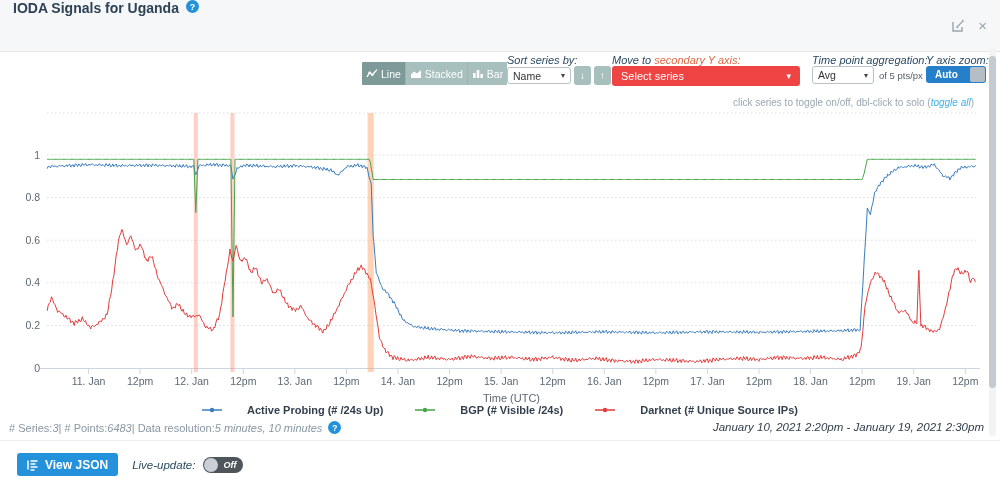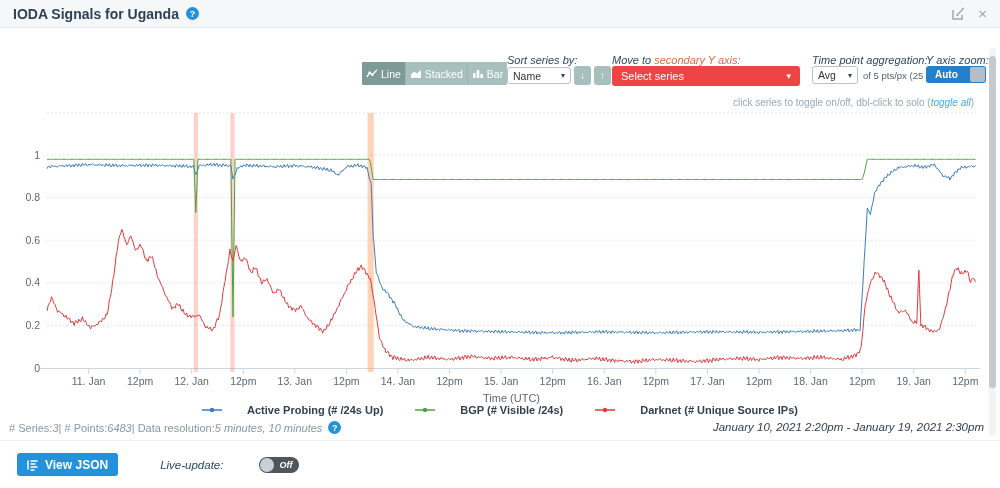--- a/index.html
+++ b/index.html
@@ -1,20 +1,20 @@
 <!DOCTYPE html>
 <html><head>
 <meta charset="utf-8">
 <style>
   html,body{margin:0;padding:0;background:#fff;font-family:"Liberation Sans",sans-serif;}
   .app{position:relative;width:1000px;height:488px;background:#fff;overflow:hidden;}
 
   
-  .app-header{position:absolute;top:0;left:0;width:1000px;height:28px;background:#f6f7f8;
-    border-bottom:1px solid #e4e7ea;display:flex;align-items:center;padding:0 13px;box-sizing:border-box;}
+  .app-header{position:absolute;top:0;left:0;width:1000px;height:52px;background:#f6f7f8;
+    border-bottom:1px solid #e4e7ea;display:flex;padding:0 13px;box-sizing:border-box;}
   .title{font-size:14px;font-weight:bold;color:#2e4256;}
   .help{display:inline-flex;width:13px;height:13px;border-radius:50%;background:#2492db;color:#fff;
     font-size:9px;font-weight:bold;align-items:center;justify-content:center;margin-left:7px;flex:0 0 auto;}
   .win-icons{margin-left:auto;display:flex;gap:12px;align-items:center;color:#9aa5af;}
   .win-icons .x{font-size:15px;line-height:1;cursor:pointer;}
 
   
   .lbl{position:absolute;font-style:italic;font-size:11px;color:#2b4a62;white-space:nowrap;}
   .seg{position:absolute;top:62px;left:362px;display:flex;border-radius:1px;overflow:hidden;}
   .seg .seg-btn{border:none;height:23px;padding:0 4px;display:flex;align-items:center;gap:3px;
@@ -26,21 +26,21 @@
     font-size:10.5px;color:#333;display:flex;align-items:center;justify-content:space-between;
     padding:0 5px;box-sizing:border-box;cursor:pointer;}
   .mini-select .caret{font-size:8px;color:#444;}
   .sort-btn{width:17px;height:19px;background:#a7bfbd;color:#fff;border:none;border-radius:3px;
     font-size:10px;display:flex;align-items:center;justify-content:center;cursor:pointer;}
   .sec-select{position:absolute;top:66px;left:612px;width:188px;height:20px;background:#ef4444;
     border-radius:3px;color:#fff;font-size:11px;display:flex;align-items:center;
     justify-content:space-between;padding:0 9px;box-sizing:border-box;cursor:pointer;}
   .sec-select .caret{font-size:9px;}
   .agg-row{position:absolute;top:66px;left:812px;display:flex;align-items:center;gap:5px;}
-  .agg-select{width:46px;height:18px;border:1px solid #b9c2c9;border-radius:3px;background:#fff;
+  .agg-select{width:62px;height:18px;border:1px solid #b9c2c9;border-radius:3px;background:#fff;
     font-size:10.5px;color:#333;display:flex;align-items:center;justify-content:space-between;
     padding:0 5px;box-sizing:border-box;cursor:pointer;}
   .agg-note{font-size:9.5px;color:#55606a;white-space:nowrap;}
   .toggle-auto{position:absolute;top:66px;left:926px;width:60px;height:17px;background:#2580c9;
     border-radius:3px;color:#fff;font-size:10px;font-weight:bold;display:flex;align-items:center;
     padding-left:9px;box-sizing:border-box;cursor:pointer;}
   .toggle-auto .knob{position:absolute;right:1px;top:1px;width:15px;height:15px;background:#b6bec5;border-radius:2px;}
   .hint{position:absolute;top:97px;right:26px;font-size:10px;color:#9aa7b2;}
   .hint a{color:#41b0e8;text-decoration:none;cursor:pointer;font-style:italic;}
 
@@ -52,21 +52,21 @@
   .leg-item{display:flex;align-items:center;gap:23px;font-size:11px;font-weight:bold;color:#333f4d;cursor:pointer;}
 
   
   .stats{position:absolute;top:421px;left:9px;font-size:11px;color:#8a97a3;display:flex;align-items:center;}
   .stats .it{font-style:italic;}
   .stats .help{margin-left:6px;}
   .range{position:absolute;top:421px;right:16px;font-size:11.5px;font-style:italic;color:#33404d;}
 
   
   .actions{position:absolute;top:440px;left:0;width:1000px;height:48px;border-top:1px solid #eceff1;
-    display:flex;align-items:center;padding:0 17px;box-sizing:border-box;gap:28px;}
+    display:flex;align-items:center;padding:0 17px;box-sizing:border-box;}
   .btn{background:#2492db;color:#fff;border:none;border-radius:3px;height:23px;font-size:12px;
     display:flex;align-items:center;gap:6px;padding:0 10px;font-weight:bold;cursor:pointer;
     font-family:"Liberation Sans",sans-serif;}
   .live-lbl{margin-left:14px;font-style:italic;font-size:11.5px;color:#2b4a62;}
   .toggle-off{margin-left:8px;position:relative;width:40px;height:16px;background:#4e565c;
     border-radius:8px;cursor:pointer;display:flex;align-items:center;justify-content:flex-end;
     padding-right:7px;box-sizing:border-box;font-style:italic;}
   .toggle-off .off-txt{color:#fff;font-size:9px;font-weight:bold;}
   .toggle-off .knob{position:absolute;left:1px;top:1px;width:14px;height:14px;background:#c9cfd4;border-radius:7px;}
   .spacer{flex:1;}

